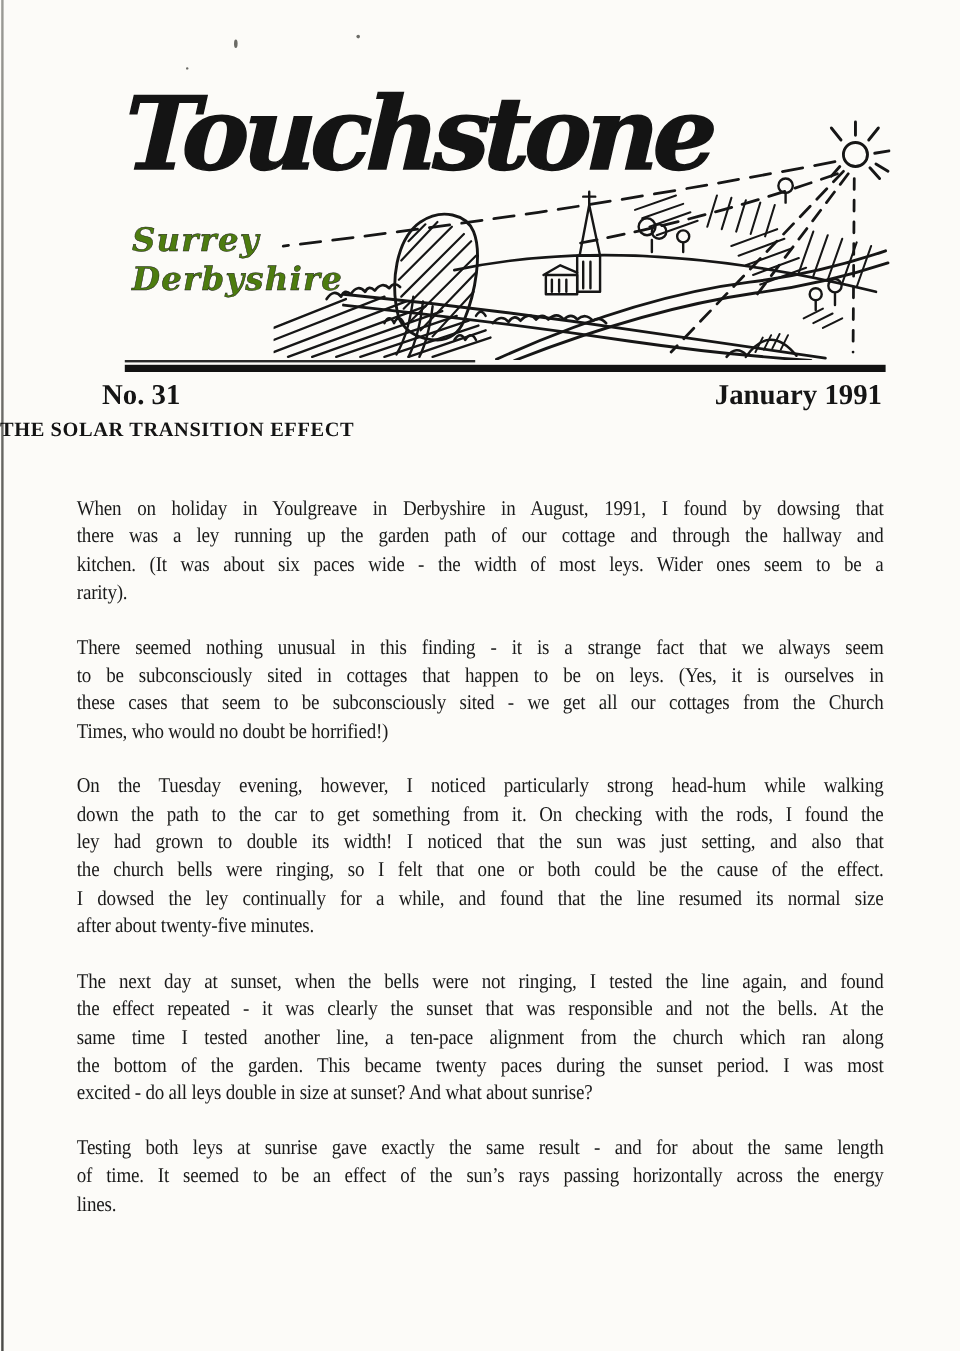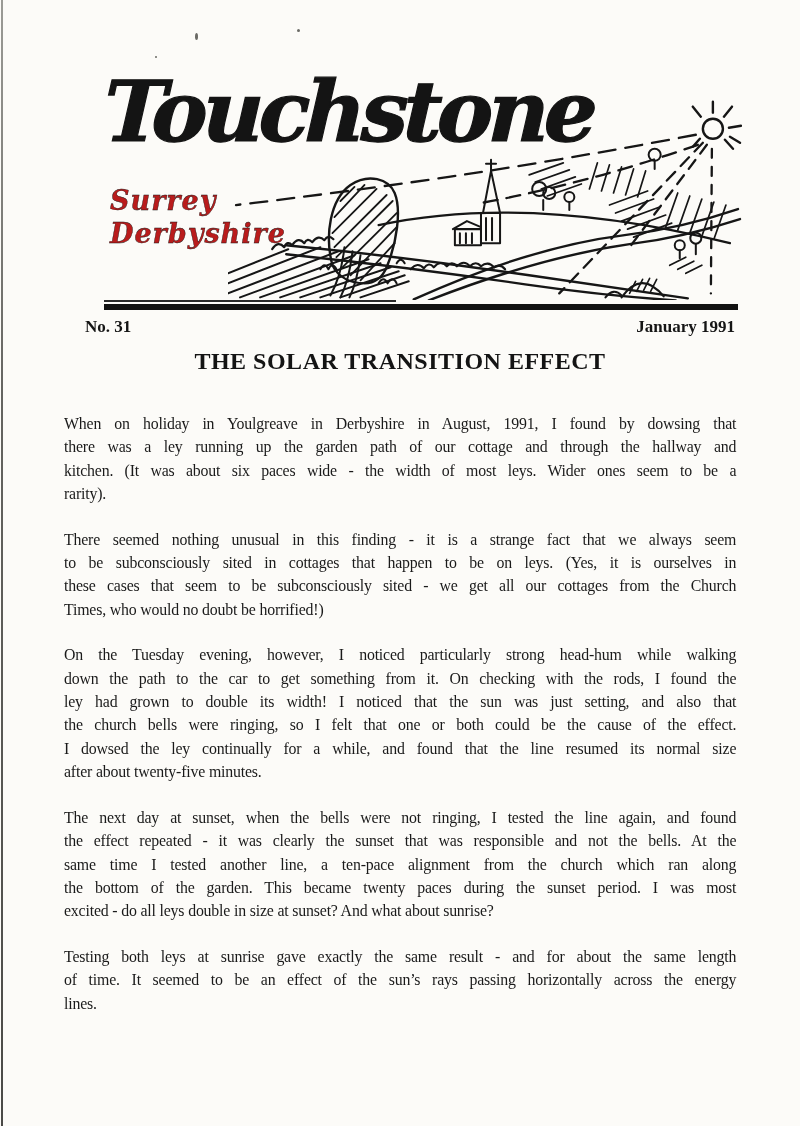--- a/index.html
+++ b/index.html
@@ -11,29 +11,29 @@
   .sp1{left:195px;top:33px;width:3px;height:7px;}
   .sp2{left:155px;top:56px;width:2px;height:2px;}
   .sp3{left:297px;top:29px;width:3px;height:3px;}
 
   .masthead{position:absolute;left:104px;top:80px;width:634px;height:230px;}
   .mast-title{position:absolute;top:-10px;left:0;font-family:"DejaVu Serif",serif;
         font-style:italic;font-weight:bold;font-size:84px;line-height:1;letter-spacing:-5px;
         color:#141414;-webkit-text-stroke:1.2px #141414;transform:skewX(-2deg);white-space:nowrap;}
   .mast-sub{position:absolute;top:104px;left:6px;font-family:"DejaVu Serif",serif;
         font-style:italic;font-weight:bold;font-size:27px;line-height:33px;letter-spacing:1px;
-        color:#b91c1c;-webkit-text-stroke:.4px #161616;}
+        color:#4d7c0f;-webkit-text-stroke:.4px #161616;}
   .mast-art{position:absolute;right:-4px;top:16px;width:514px;height:204px;}
   .mast-rule{position:absolute;left:0;right:0;bottom:0;height:6px;background:#121212;}
   .mast-rule2{position:absolute;left:0;bottom:8px;width:46%;height:2px;background:#2a2a2a;}
 
   .issue-line{position:absolute;top:317px;left:85px;width:650px;display:flex;
-        justify-content:space-between;font-weight:bold;font-size:17px;color:#151515;}
-  .article-title{position:absolute;top:348px;left:0;width:100%;margin:0;text-align:center;
-        font-size:24px;font-weight:bold;letter-spacing:.5px;color:#141414;}
+        justify-content:space-between;font-weight:bold;font-size:24px;color:#151515;}
+  .article-title{position:absolute;top:348px;left:0;width:100%;margin:0;text-align:left;
+        font-size:17px;font-weight:bold;letter-spacing:.5px;color:#141414;}
 
   .body-text{position:absolute;top:412px;left:64px;width:742px;transform:scaleX(.906);
         transform-origin:0 0;font-size:17.5px;line-height:23.4px;letter-spacing:-.2px;color:#1a1a1a;}
   .para{margin:0 0 22px 0;}
   .ln{text-align:justify;text-align-last:justify;}
   .ln.last{text-align-last:left;}
 
   .watermark{position:absolute;top:802px;left:50%;transform:translateX(-50%);pointer-events:none;}
 </style>
 </head>

